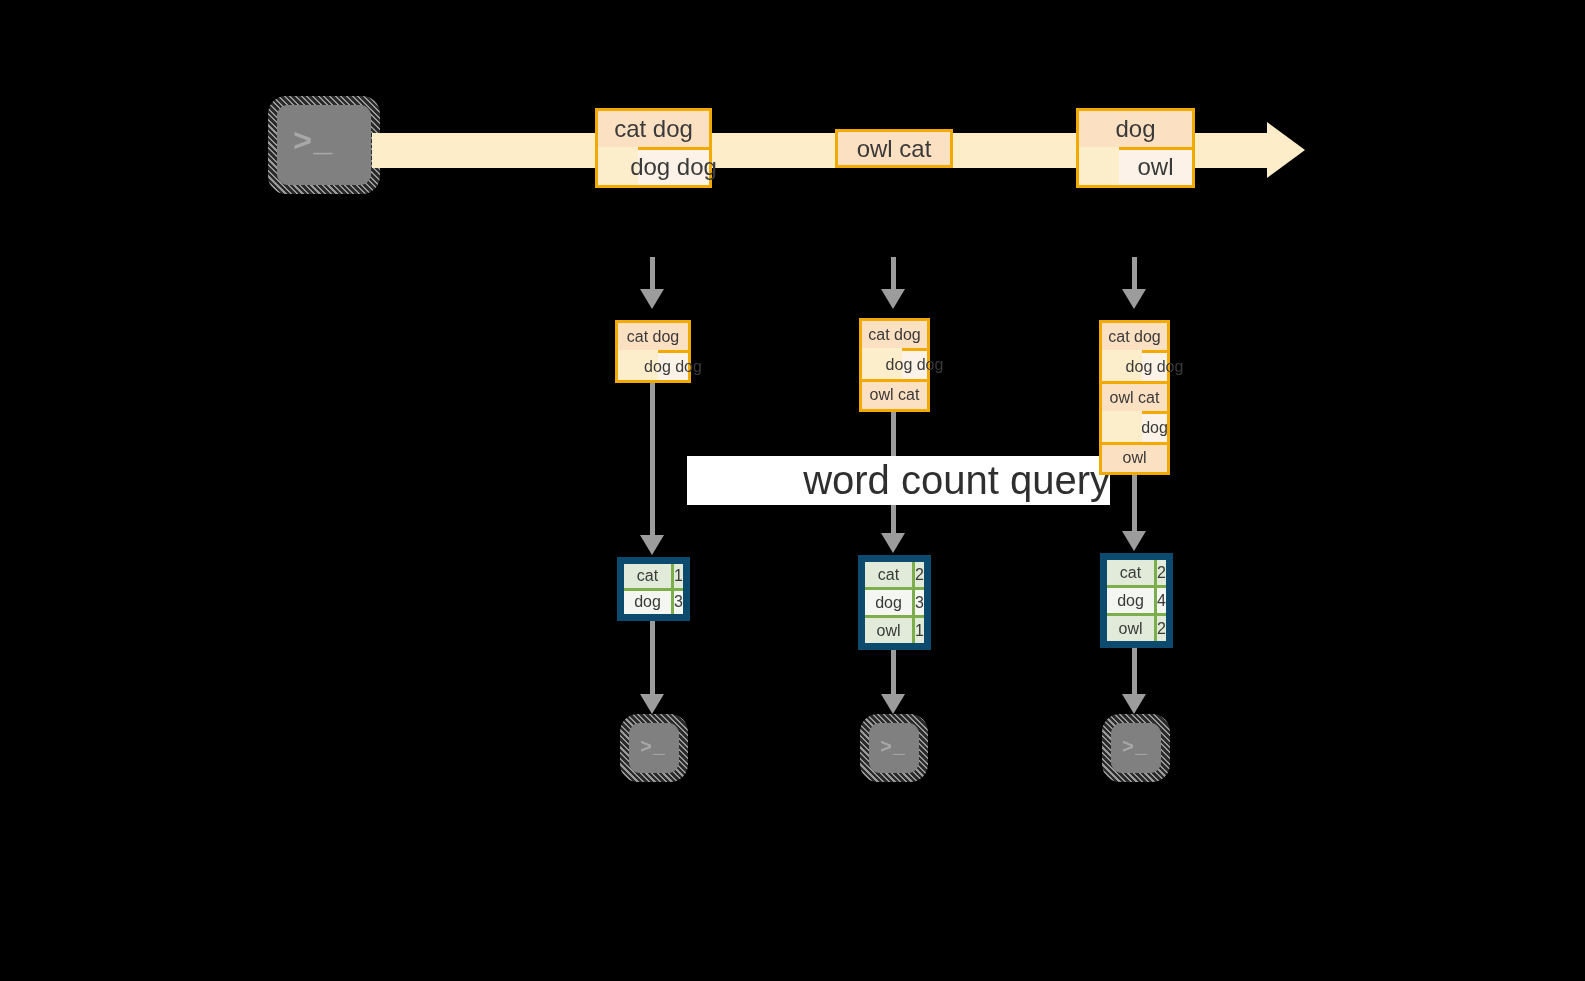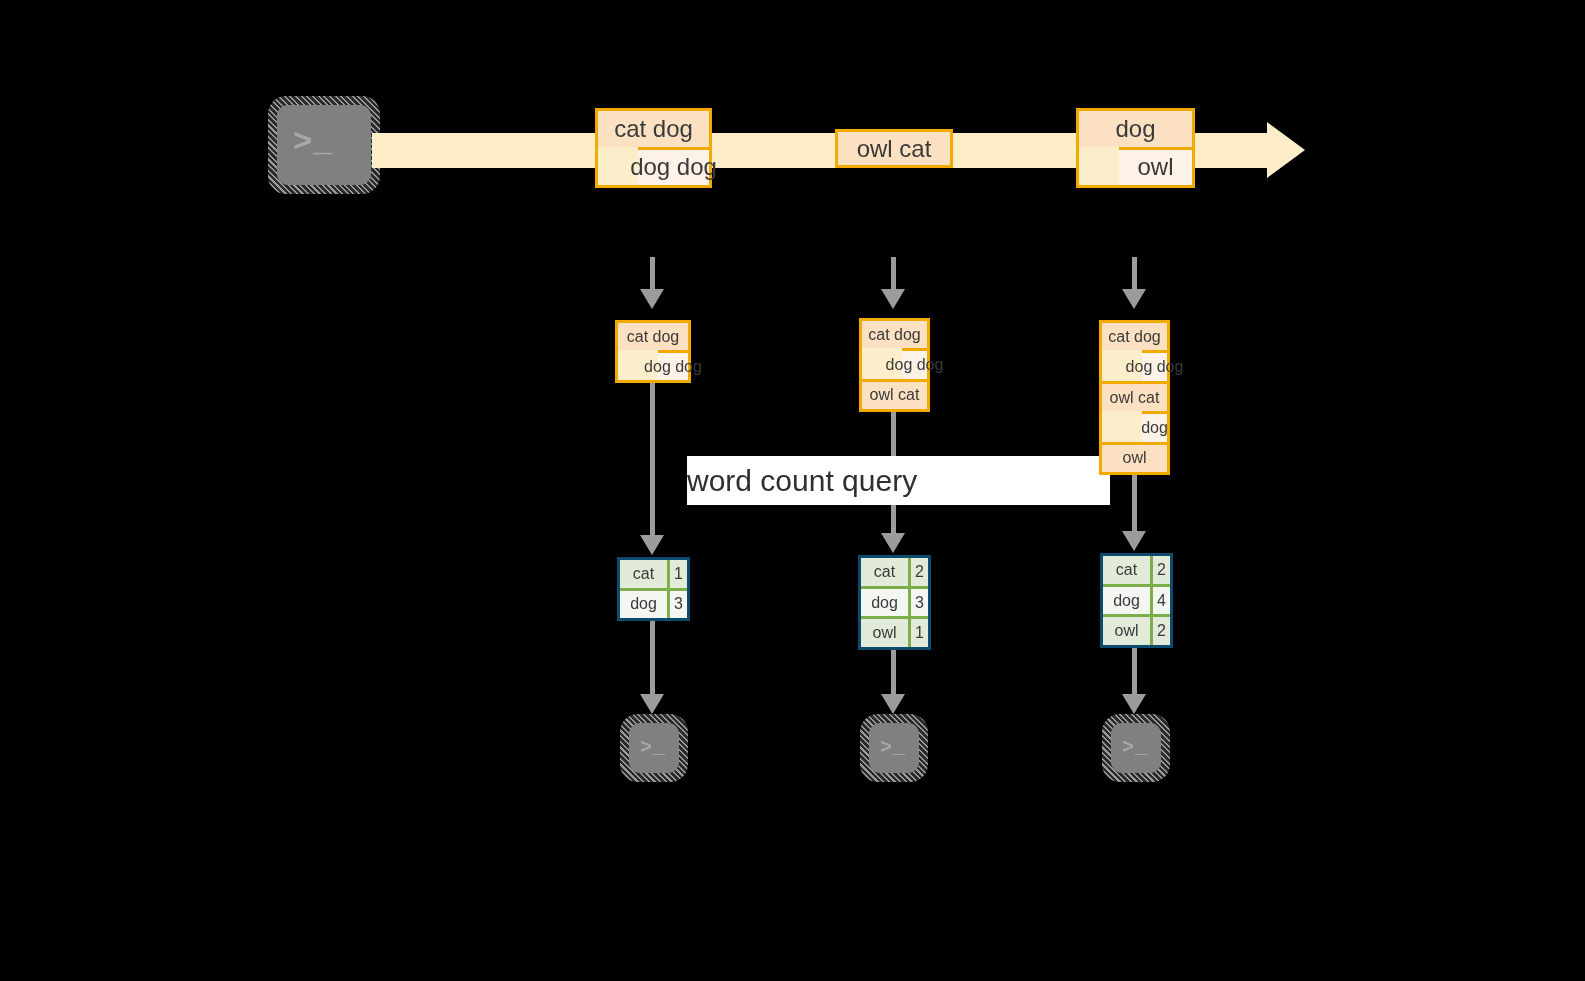--- a/index.html
+++ b/index.html
@@ -94,21 +94,21 @@
 
   .top-stack { z-index: 6; }
   .top-stack .rec-row { font-size: 24px; }
   .col-stack { z-index: 6; }
   .col-stack .rec-row { font-size: 16px; }
 
   
   .res-table {
     position: absolute;
     box-sizing: border-box;
-    border: 3px solid #0c4a6e;
+    border: 7px solid #0c4a6e;
     background: #eef3e9;
     display: flex;
     flex-direction: column;
     z-index: 6;
   }
   .res-row {
     flex: 1 1 auto;
     display: flex;
     box-sizing: border-box;
   }
@@ -150,23 +150,23 @@
     background: #9c9c9c;
     z-index: 3;
   }
 
   
   .query-label {
     position: absolute;
     background: #ffffff;
     display: flex;
     align-items: center;
-    justify-content: flex-start;
+    justify-content: flex-end;
     color: #2f2f2f;
-    font-size: 30px;
+    font-size: 40px;
     z-index: 5;
   }
 </style>
 </head>
 <body>
 
 <div id="canvas">
 
   <div class="terminal big" style="left:268px; top:96px; width:112px; height:98px;">
     <div class="hatch"></div>

